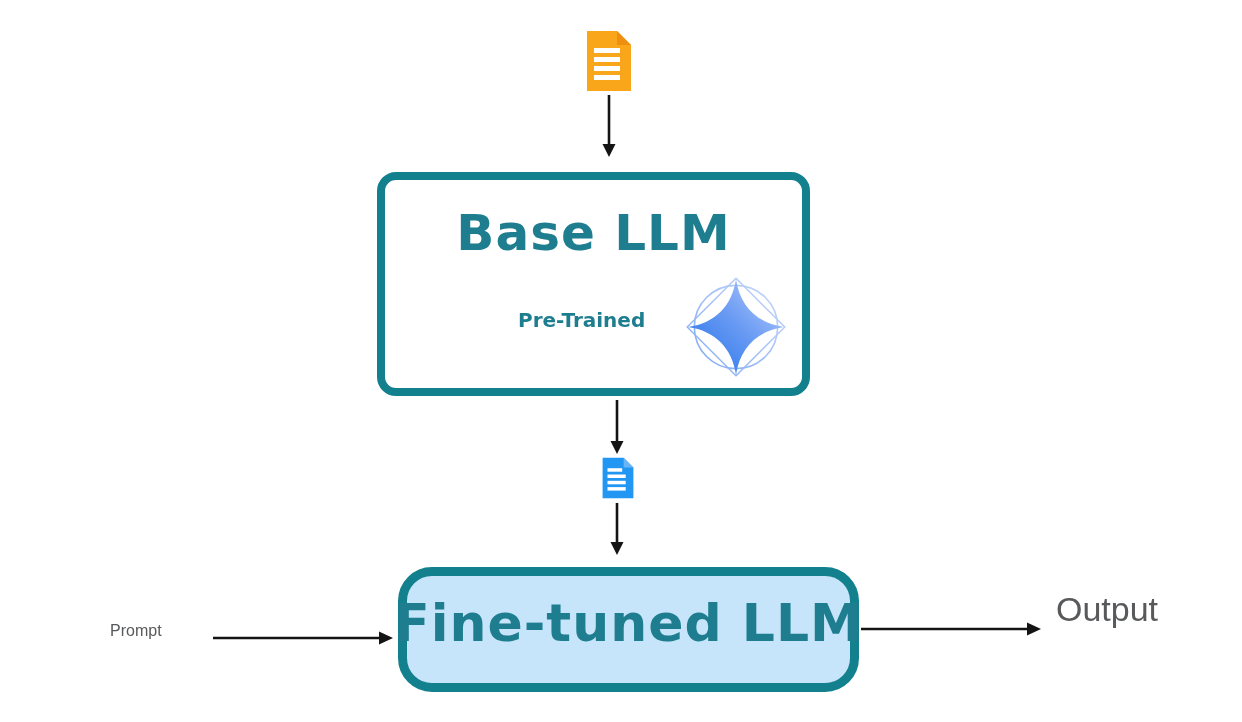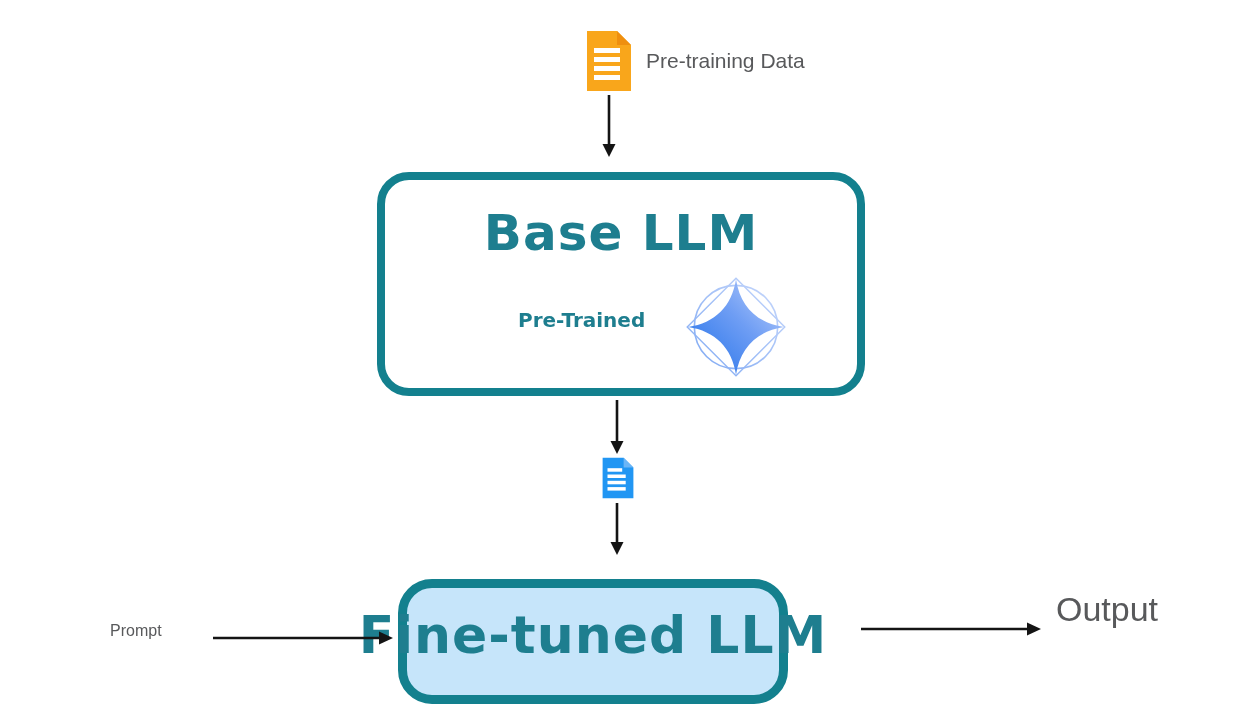--- a/index.html
+++ b/index.html
@@ -16,46 +16,46 @@
     font-family:"Liberation Sans", sans-serif;
     white-space:nowrap;
   }
   .teal-text{
     color:#1E7E8F;
     font-family:"DejaVu Sans", sans-serif;
     white-space:nowrap;
   }
   
   .node-base{
-    left:377px;top:172px;width:488px;height:224px;
+    left:377px;top:172px;width:433px;height:224px;
     box-sizing:border-box;
     background:#ffffff;
     border:8px solid #13808E;
-    border-radius:32px;
+    border-radius:19px;
   }
   .node-base .title{
     position:absolute;left:0;right:0;top:24px;
     text-align:center;
     font-size:50px;font-weight:600;letter-spacing:1px;
   }
   .node-base .subtitle{
     position:absolute;left:133px;top:128px;
     font-size:20px;font-weight:600;
   }
   .node-base .spark{
     position:absolute;left:290px;top:86px;width:122px;height:122px;
   }
   
   .node-ft{
-    left:398px;top:567px;width:390px;height:125px;
+    left:398px;top:567px;width:461px;height:125px;
     box-sizing:border-box;
     background:#C6E5FA;
     border:9px solid #13808E;
     border-radius:34px;
-    display:flex;align-items:center;justify-content:center;margin-top:12px;
+    display:flex;align-items:center;justify-content:center;
   }
   .node-ft .title{
     font-size:52px;font-weight:600;letter-spacing:1px;
     margin-bottom:14px;
   }
   .doc-label{font-size:21px;}
   svg{display:block;}
 </style>
 </head>
 <body>
@@ -66,21 +66,20 @@
     <svg width="48" height="62" viewBox="0 0 48 62">
       <path d="M2 1 H32 L46 15 V61 H2 Z" fill="#F9A61B"></path>
       <path d="M32 1 L46 15 H32 Z" fill="#EF8F0F"></path>
       <rect x="9" y="18" width="26" height="5" fill="#ffffff"></rect>
       <rect x="9" y="27" width="26" height="5" fill="#ffffff"></rect>
       <rect x="9" y="36" width="26" height="5" fill="#ffffff"></rect>
       <rect x="9" y="45" width="26" height="5" fill="#ffffff"></rect>
     </svg>
   </div>
 
-  <div class="abs gray-label doc-label" style="left:646px;top:49px;">Pre-training Data</div>
 
   <div class="abs" style="left:599px;top:95px;">
     <svg width="20" height="62" viewBox="0 0 20 62">
       <line x1="10" y1="0" x2="10" y2="50" stroke="#141414" stroke-width="2.6"></line>
       <polygon points="3.5,49 16.5,49 10,62" fill="#141414"></polygon>
     </svg>
   </div>
 
   <div class="abs node-base">
     <div class="title teal-text">Base LLM</div>

